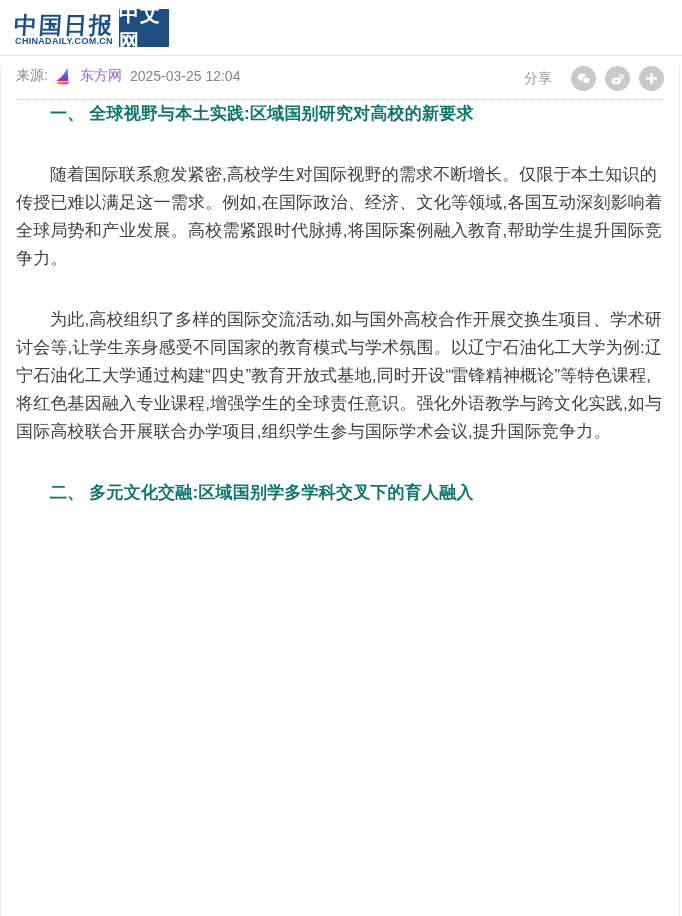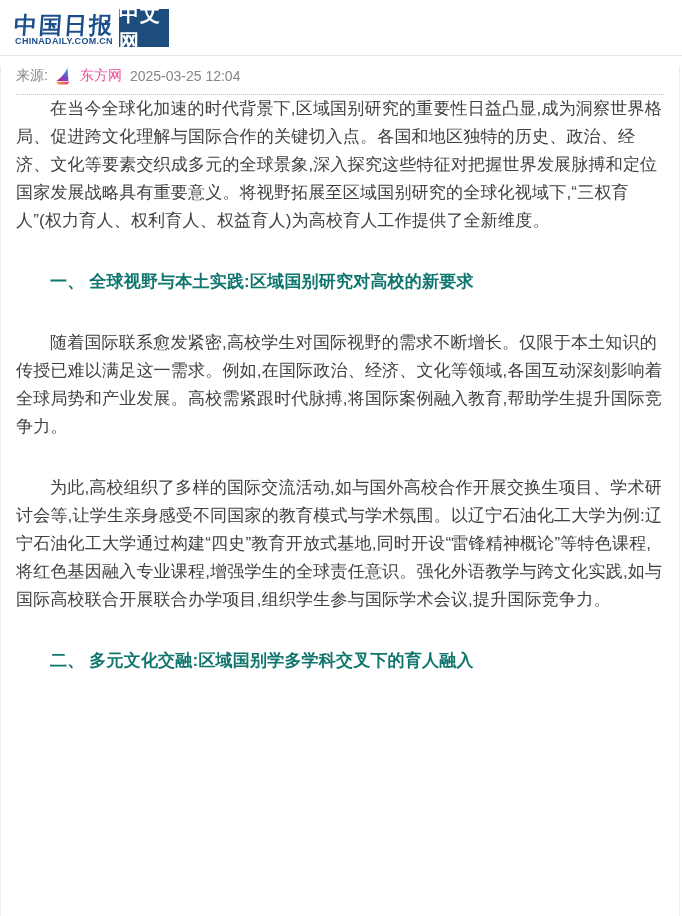--- a/index.html
+++ b/index.html
@@ -34,21 +34,21 @@
     font-size:30px;font-weight:400;color:#333333;text-align:center;
     line-height:46px;letter-spacing:1px;margin:21px 4px 10px;
   }
   .meta-row{
     display:flex;align-items:flex-start;justify-content:space-between;
     margin:10px 0 6px;
   }
   .meta-left{display:flex;align-items:center;font-size:14px;color:#888888;}
   .source-label{margin-right:6px;}
   .source-logo{margin-right:8px;display:flex;align-items:center;}
-  .source-name{margin-right:8px;color:#ec4899;}
+  .source-name{margin-right:8px;color:#8b5cf6;}
   .published{color:#858585;}
   .meta-right{display:flex;align-items:center;}
   .share-label{font-size:14px;color:#999999;margin-right:10px;}
   .share-btn{
     width:25px;height:25px;border-radius:50%;background:#c9c9c9;
     display:flex;align-items:center;justify-content:center;margin-left:9px;
     cursor:pointer;border:none;padding:0;
   }
   .dotted-sep{border:none;border-top:1px dotted #c6c6c6;margin:8px 0 0;}
   .byline{
@@ -96,26 +96,48 @@
               <stop offset="1" stop-color="#e8308a"></stop>
             </linearGradient>
           </defs>
           <path d="M15 1 C 13.5 6.5, 8 13, 2.5 16.5 L 16 16.5 Z" fill="url(#sailg)"></path>
           <path d="M2 17.5 L 17.5 17.5 L 14.5 20.5 L 5 20.5 Z" fill="url(#baseg)"></path>
         </svg>
       </span>
       <span class="source-name">东方网</span>
       <span class="published">2025-03-25 12:04</span>
     </div>
+    <div class="meta-right">
+      <span class="share-label">分享</span>
+      <button class="share-btn">
+        <svg width="19" height="19" viewBox="0 0 24 24">
+          <path fill="#ffffff" d="M10.2 5.8c-3 0-5.4 2-5.4 4.4 0 1.4.8 2.6 2 3.4l-.5 1.7 1.9-1c.6.2 1.3.3 2 .3h.3c-.1-.3-.1-.6-.1-.9 0-2.3 2.1-4.1 4.7-4.1h.3c-.5-2.2-2.6-3.8-5.2-3.8z"></path>
+          <path fill="#ffffff" d="M15.4 10.6c-2.3 0-4.2 1.6-4.2 3.5s1.9 3.5 4.2 3.5c.5 0 1-.1 1.5-.2l1.6.8-.4-1.4c.9-.6 1.5-1.6 1.5-2.7 0-1.9-1.9-3.5-4.2-3.5z"></path>
+        </svg>
+      </button>
+      <button class="share-btn">
+        <svg width="19" height="19" viewBox="0 0 24 24">
+          <ellipse cx="10.5" cy="15" rx="6" ry="4.2" fill="#ffffff"></ellipse>
+          <circle cx="10.5" cy="15" r="1.7" fill="#c9c9c9"></circle>
+          <path d="M14 7.5 q5 -1.2 6 3.5" stroke="#ffffff" stroke-width="1.6" fill="none" stroke-linecap="round"></path>
+          <path d="M14.3 10.3 q3 -.6 3.7 2.3" stroke="#ffffff" stroke-width="1.4" fill="none" stroke-linecap="round"></path>
+        </svg>
+      </button>
+      <button class="share-btn">
+        <svg width="19" height="19" viewBox="0 0 24 24">
+          <rect x="10.4" y="5" width="3.2" height="14" rx="1.2" fill="#ffffff"></rect>
+          <rect x="5" y="10.4" width="14" height="3.2" rx="1.2" fill="#ffffff"></rect>
+        </svg>
+      </button>
+    </div>
   </div>
 
   <hr class="dotted-sep">
 
 
   <div class="article-body">
-      <p class="paragraph">在当今全球化加速的时代背景下,区域国别研究的重要性日益凸显,成为洞察世界格局、促进跨文化理解与国际合作的关键切入点。各国和地区独特的历史、政治、经济、文化等要素交织成多元的全球景象,深入探究这些特征对把握世界发展脉搏和定位国家发展战略具有重要意义。将视野拓展至区域国别研究的全球化视域下,“三权育人”(权力育人、权利育人、权益育人)为高校育人工作提供了全新维度。</p>
       <h3 class="heading">一、 全球视野与本土实践:区域国别研究对高校的新要求</h3>
       <p class="paragraph">随着国际联系愈发紧密,高校学生对国际视野的需求不断增长。仅限于本土知识的传授已难以满足这一需求。例如,在国际政治、经济、文化等领域,各国互动深刻影响着全球局势和产业发展。高校需紧跟时代脉搏,将国际案例融入教育,帮助学生提升国际竞争力。</p>
       <p class="paragraph">为此,高校组织了多样的国际交流活动,如与国外高校合作开展交换生项目、学术研讨会等,让学生亲身感受不同国家的教育模式与学术氛围。以辽宁石油化工大学为例:辽宁石油化工大学通过构建“四史”教育开放式基地,同时开设“雷锋精神概论”等特色课程,将红色基因融入专业课程,增强学生的全球责任意识。强化外语教学与跨文化实践,如与国际高校联合开展联合办学项目,组织学生参与国际学术会议,提升国际竞争力。</p>
       <h3 class="heading">二、 多元文化交融:区域国别学多学科交叉下的育人融入</h3>
     </div>
 
 </div>
 
 </body></html>

